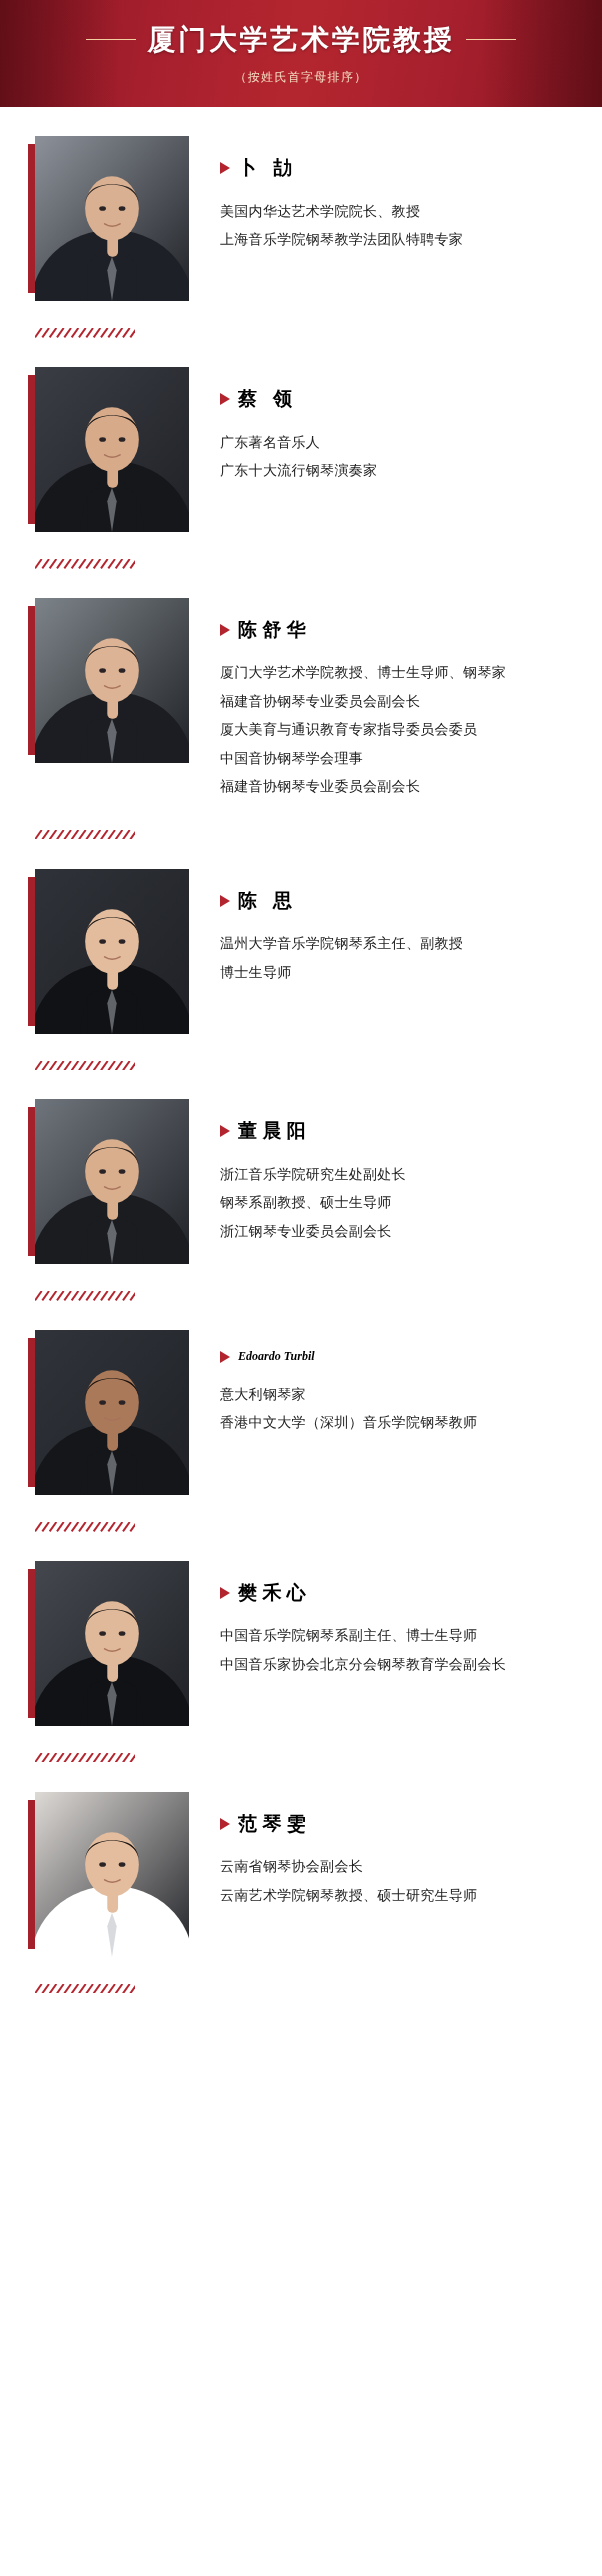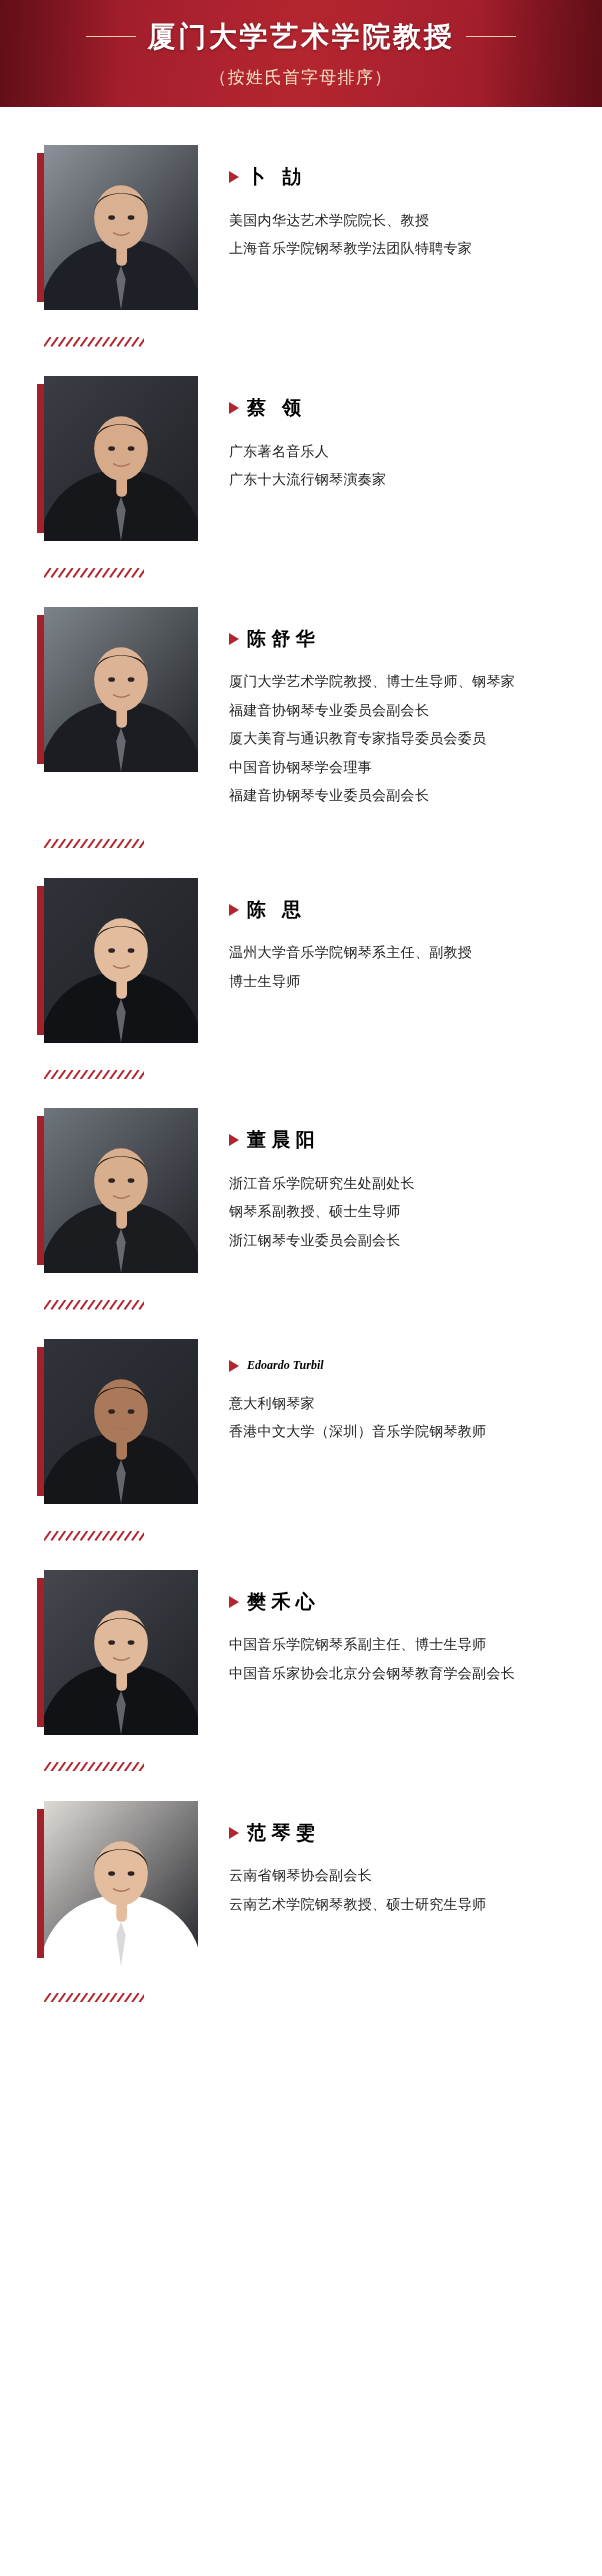--- a/index.html
+++ b/index.html
@@ -64,28 +64,28 @@
     position: relative;
     z-index: 3;
   }
   .banner-rule.left { margin-right: 1.3px; }
   .banner-rule.right { margin-left: 1.3px; }
   .banner-sub {
     position: relative;
     z-index: 3;
     margin-top: 10.7px;
     color: #f6dfc4;
-    font-size: 17px;
+    font-size: 12px;
     letter-spacing: 1.3px;
   }
 
   
   .list {
     width: 568px;
-    padding: 9px;
+    padding: 0;
   }
   .judge {
     position: relative;
     width: 602px;
     padding: 0 0 0 0;
   }
   .judge-inner {
     display: flex;
     align-items: flex-start;
     padding: 29.4px 35px 0 35px;

